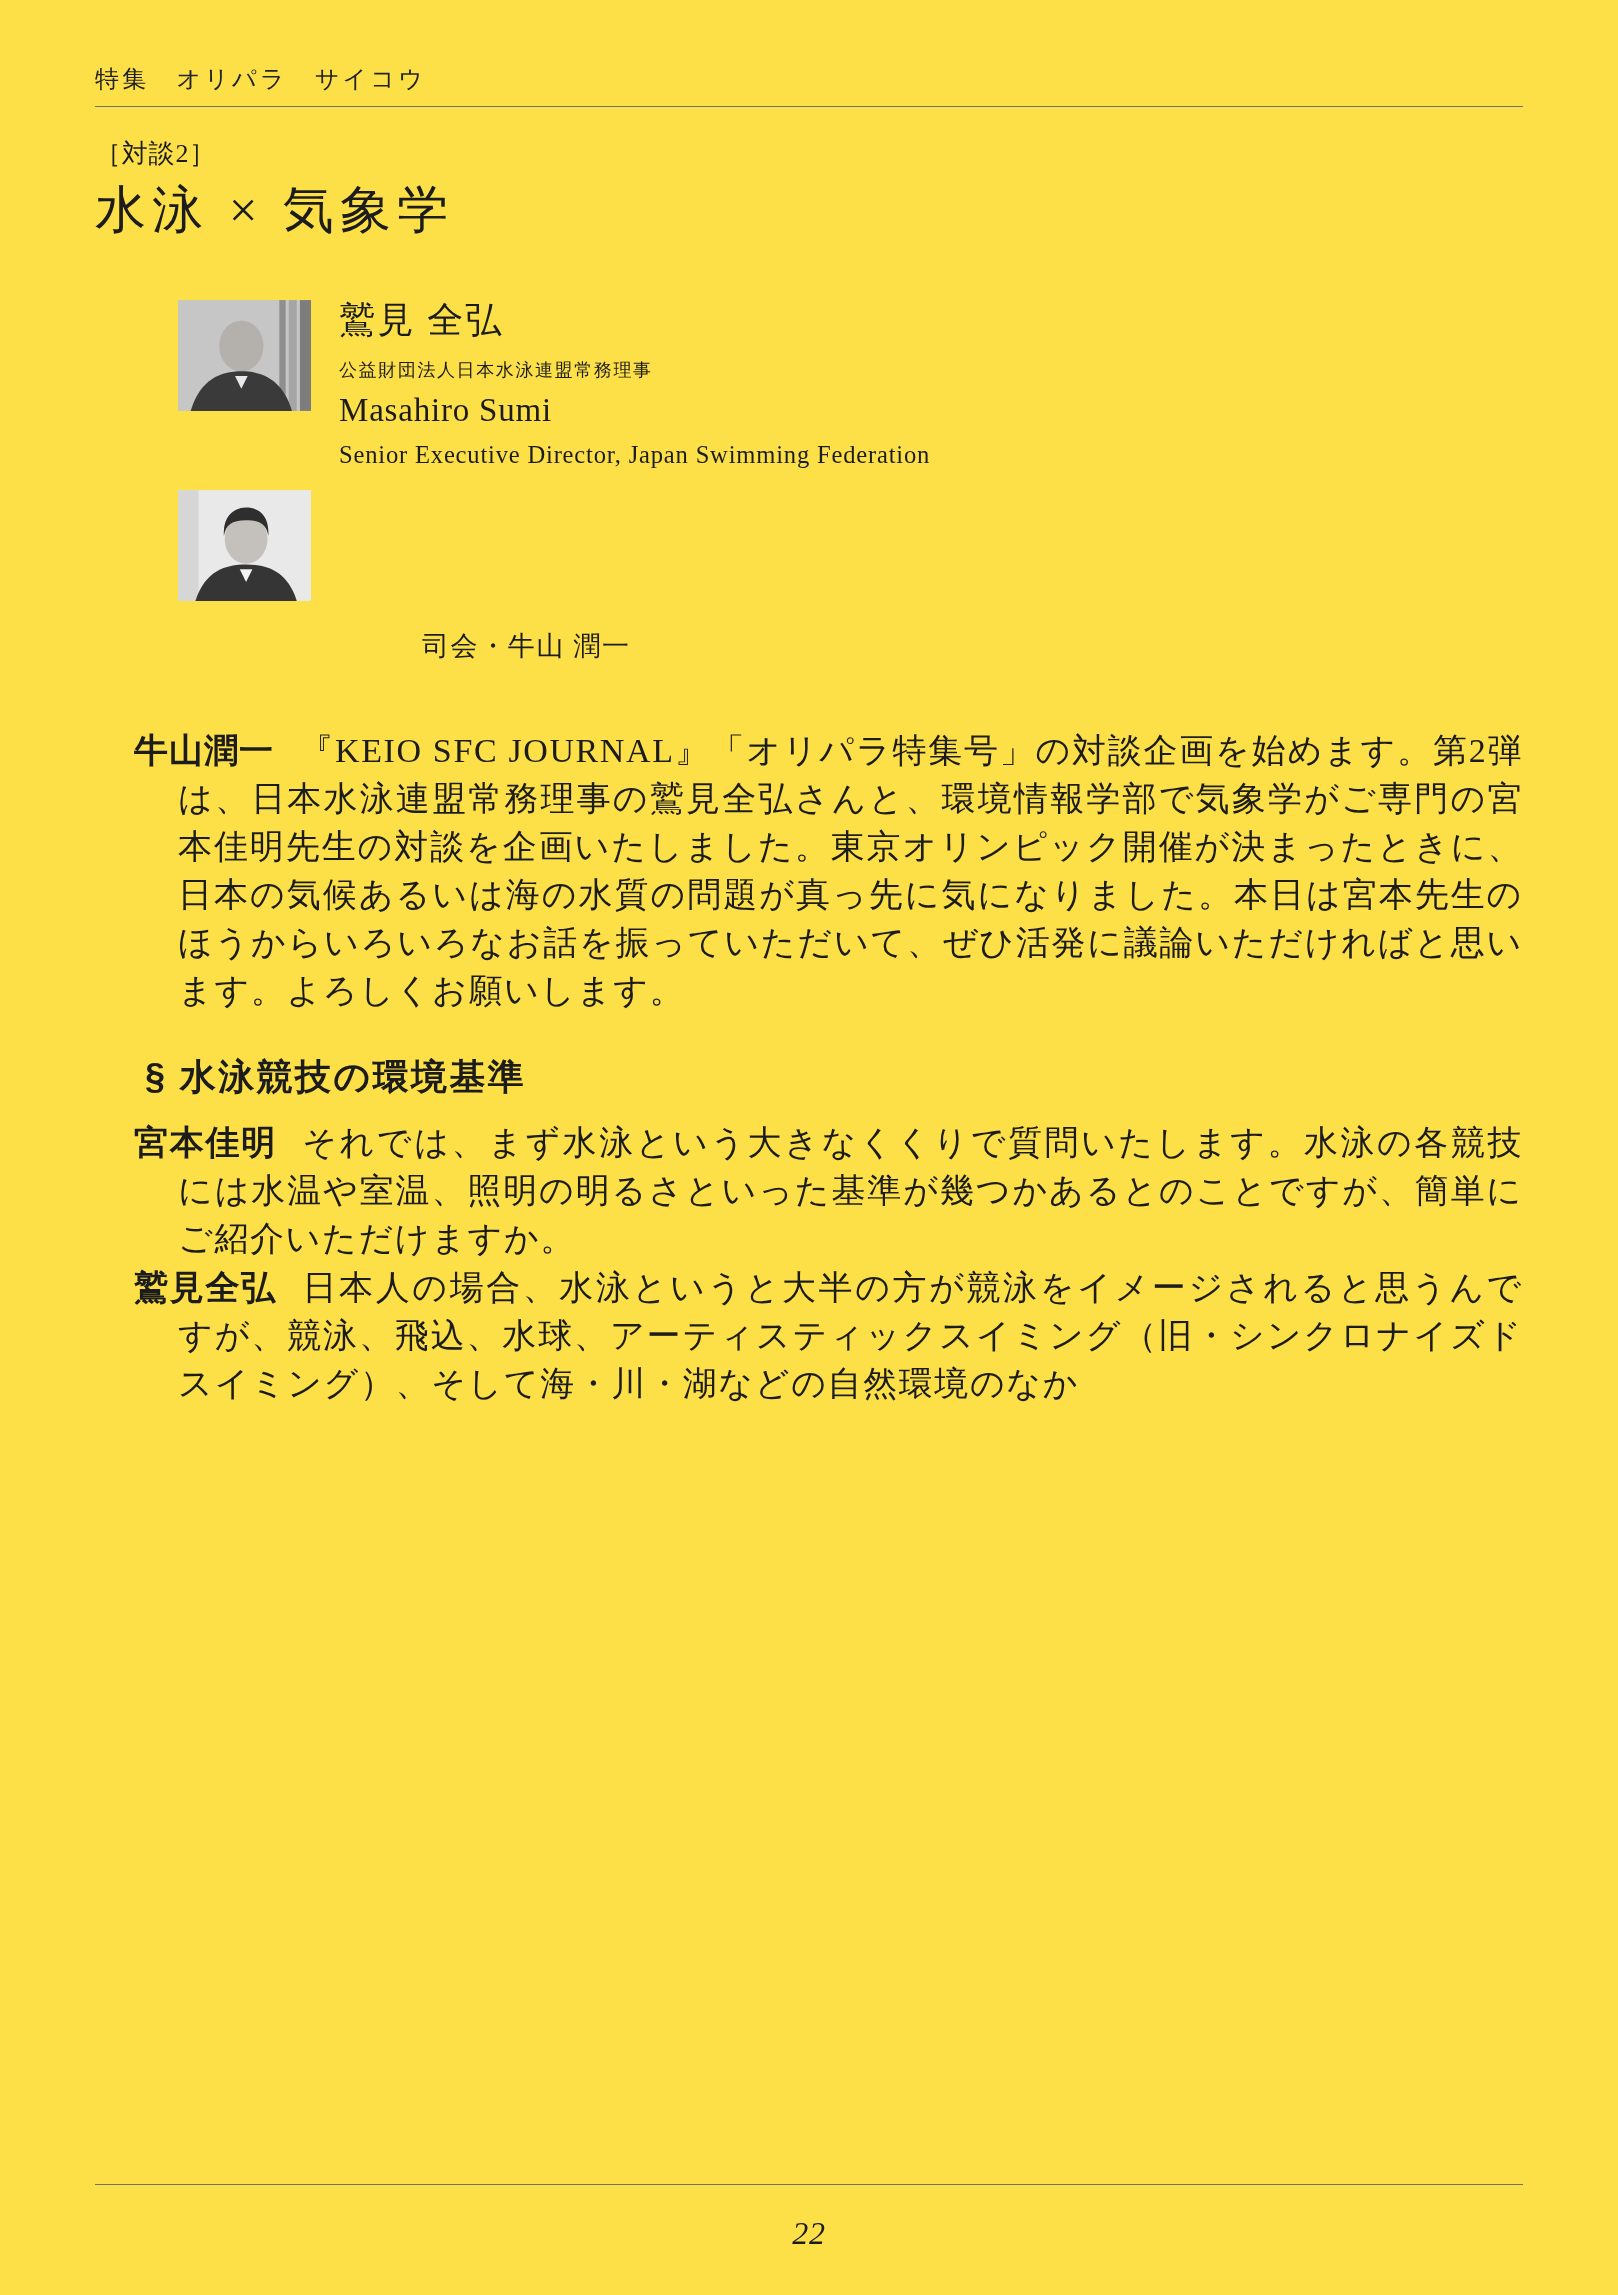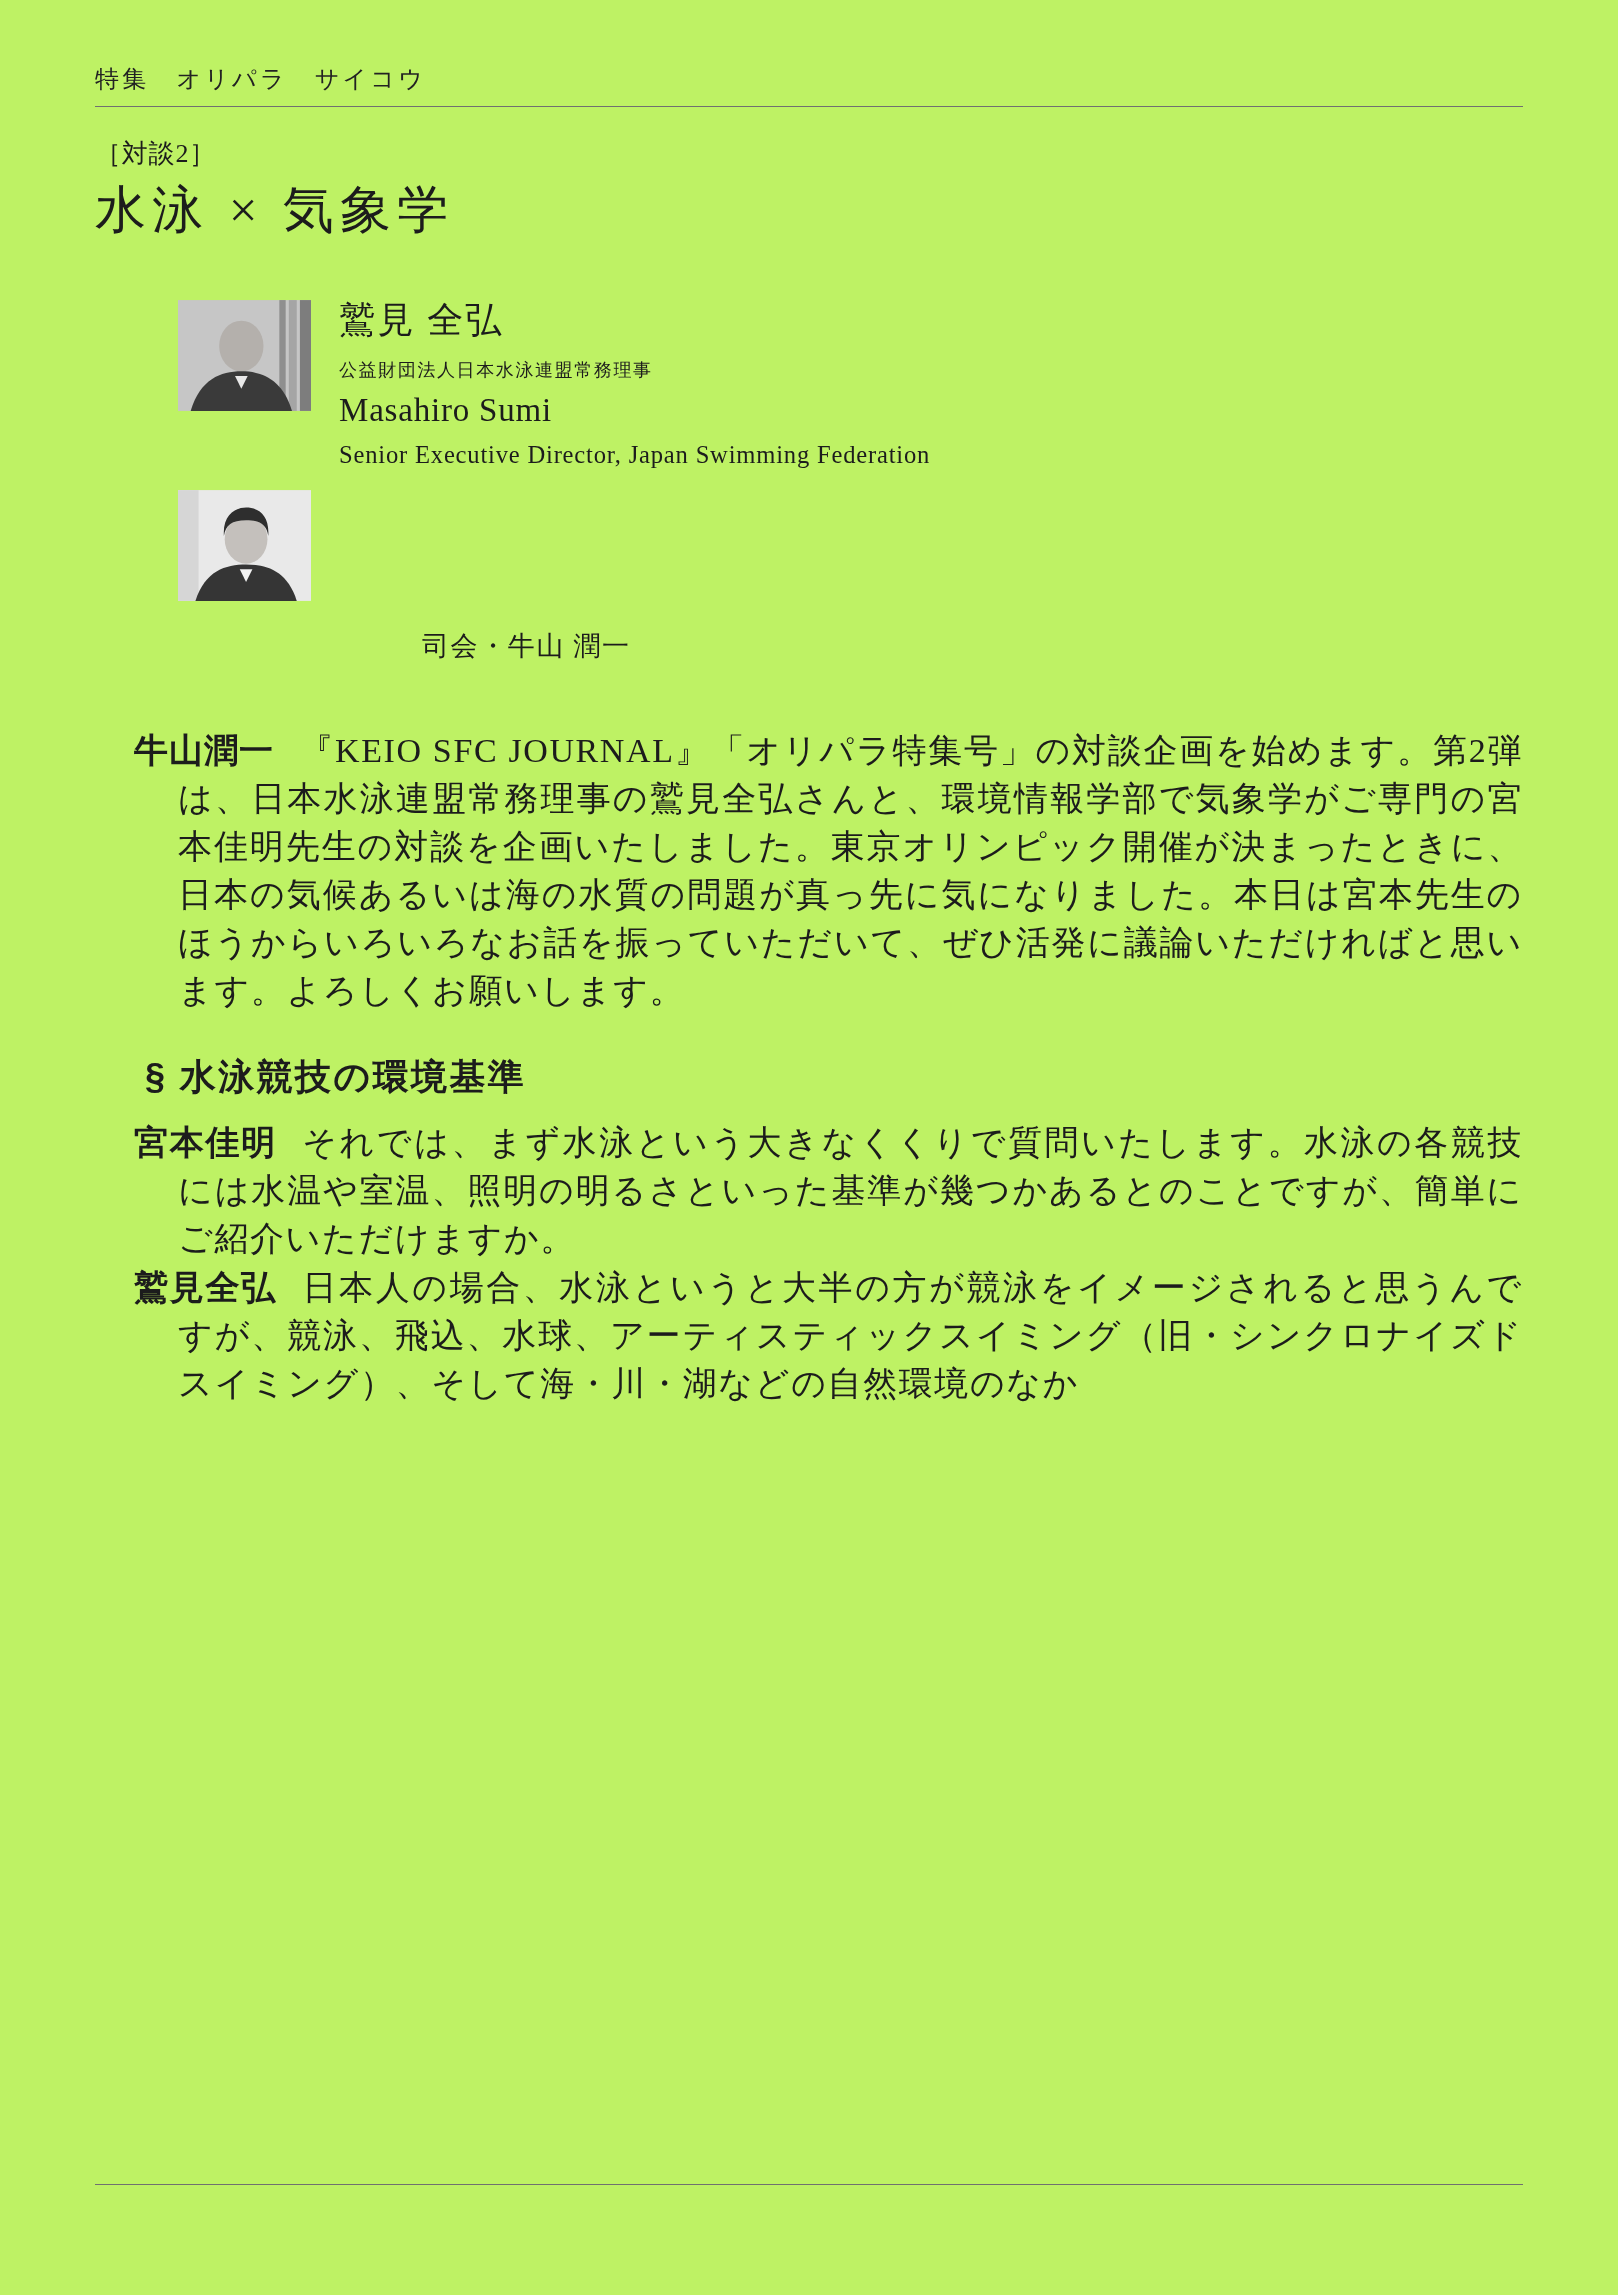--- a/index.html
+++ b/index.html
@@ -1,21 +1,21 @@
 <!DOCTYPE html>
 <html style="font-size:12.7px"><head>
 <meta charset="utf-8">
 <style>
   html, body { margin: 0; padding: 0; background: #ffffff; }
   .page {
     position: relative;
     width: 1618px;
     height: 2295px;
     margin: 0 auto;
-    background: #bef264;
+    background: #fde047;
     color: #1c1c1c;
     font-family: "Liberation Serif", "DejaVu Serif", serif;
     overflow: hidden;
   }
   .content { padding: 0 95px; }
 
   .running-head {
     padding-top: 63px;
     font-size: 24px;
     letter-spacing: 3.2px;
@@ -146,15 +146,16 @@
 
       <p class="para"><span class="speaker">宮本佳明</span><span>それでは、まず水泳という大きなくくりで質問いたします。水泳の各競技には水温や室温、照明の明るさといった基準が幾つかあるとのことですが、簡単にご紹介いただけますか。</span></p>
 
       <p class="para"><span class="speaker">鷲見全弘</span><span>日本人の場合、水泳というと大半の方が競泳をイメージされると思うんですが、競泳、飛込、水球、アーティスティックスイミング（旧・シンクロナイズドスイミング）、そして海・川・湖などの自然環境のなか</span></p>
 
     </section>
   </div>
 
   <footer class="footer">
     <hr class="rule">
+    <div class="page-number">22</div>
   </footer>
 </div>
 
 
 </body></html>

